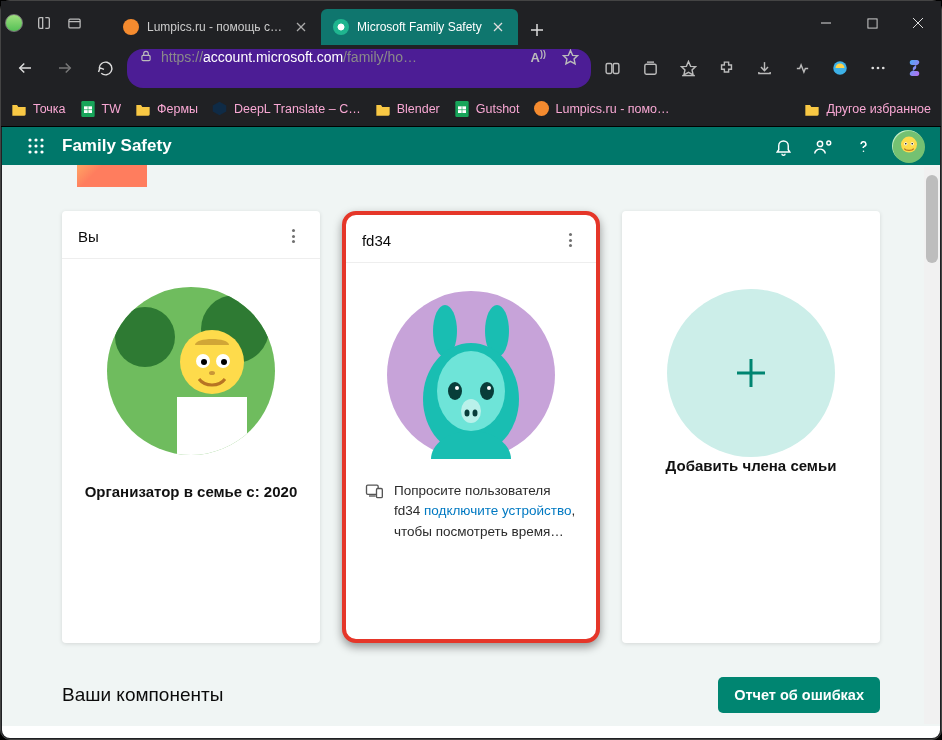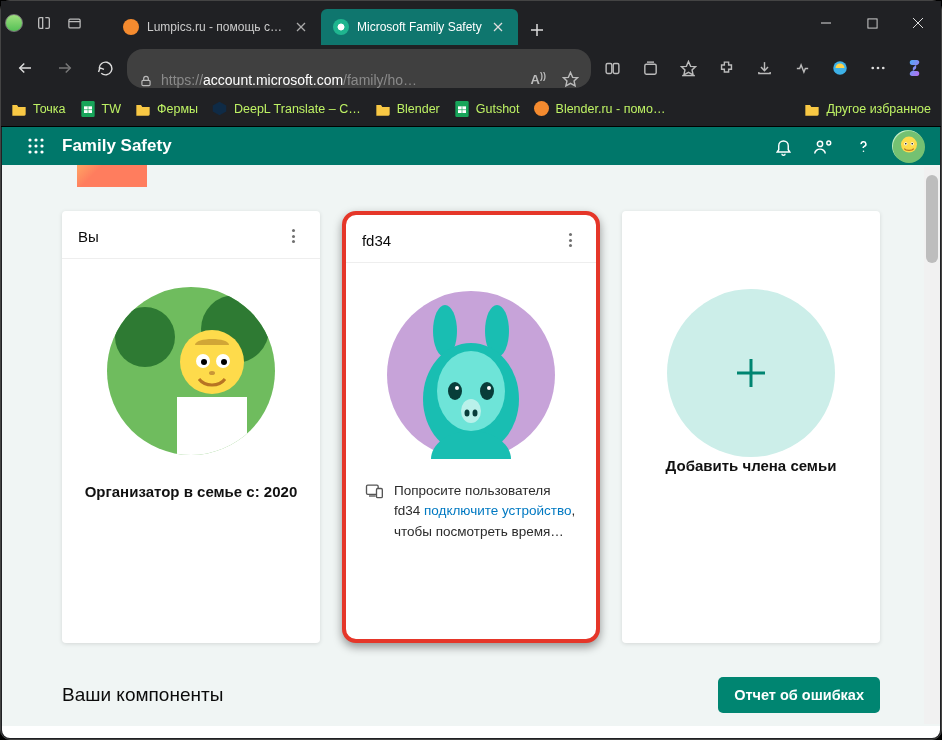--- a/index.html
+++ b/index.html
@@ -16,31 +16,31 @@
 .tab .tabclose { width: 16px; height: 16px; display: flex; align-items: center; justify-content: center; color: #bbb; }
 .newtab { width: 30px; height: 30px; display: flex; align-items: center; justify-content: center; color: #ddd; margin-left: 4px; }
 .mini-icons { display: flex; gap: 12px; padding: 0 8px 0 4px; }
 .mini { width: 18px; height: 18px; display: flex; align-items: center; justify-content: center; color: #bbb; }
 .wincontrols { display: flex; margin-left: auto; }
 .wincontrols div { width: 46px; height: 34px; display: flex; align-items: center; justify-content: center; color: #ddd; }
 
 
 .addrbar { display: flex; align-items: center; height: 46px; background: #202124; padding: 0 6px; gap: 4px; }
 .navbtn { width: 36px; height: 36px; display: flex; align-items: center; justify-content: center; color: #bbb; border-radius: 4px; }
-.urlbox { flex: 1; height: 39px; background: #404040; border-radius: 16px; display: flex; align-items: flex-end; padding: 0 12px; color: #ccc; font-size: 14px; gap: 8px; }
+.urlbox { flex: 1; height: 39px; background: #4c1d95; border-radius: 16px; display: flex; align-items: flex-start; padding: 0 12px; color: #ccc; font-size: 14px; gap: 8px; }
 .urltext { color: #ccc; flex: 1; white-space: nowrap; overflow: hidden; }
 .urltext .grey { color: #8a8a8a; }
 .urltext .white { color: #fff; }
 .addricons { display: flex; gap: 4px; }
 .addricons .navbtn { width: 34px; }
 .copilot { width: 36px; height: 36px; display: flex; align-items: center; justify-content: center; }
 
 
 .bookbar { display: flex; align-items: center; height: 36px; background: #202124; padding: 0 10px; gap: 14px; border-bottom: 1px solid #000; }
-.bm { display: flex; align-items: center; gap: 6px; color: #bef264; font-size: 12.5px; cursor: pointer; white-space: nowrap; }
+.bm { display: flex; align-items: center; gap: 6px; color: #f9a8d4; font-size: 12.5px; cursor: pointer; white-space: nowrap; }
 .bm .bmicon { width: 16px; height: 16px; display: flex; align-items: center; justify-content: center; flex-shrink: 0; }
 .bookbar .spacer { flex: 1; }
 
 
 .page-wrap { position: absolute; top: 126px; left: 1px; right: 1px; bottom: 1px; background: #fff; overflow: hidden; border-bottom-left-radius: 8px; border-bottom-right-radius: 8px; }
 .page-header { display: flex; align-items: center; height: 38px; background: #00776A; color: #fff; padding: 0 16px; }
 .waffle { width: 36px; height: 36px; display: flex; align-items: center; justify-content: center; }
 .brand { font-size: 17px; font-weight: 600; margin-left: 8px; }
 .hdr-actions { display: flex; gap: 18px; align-items: center; margin-left: auto; }
 .hdr-icon { width: 22px; height: 22px; display: flex; align-items: center; justify-content: center; }
@@ -293,21 +293,21 @@
             <line x1="10" y1="8" x2="10" y2="18" stroke="#18a55a"></line>
             <line x1="4" y1="13" x2="16" y2="13" stroke="#18a55a"></line>
           </svg>
         </span>
         <span>Gutshot</span>
       </div>
     <div class="bm">
         <span class="bmicon">
           <div style="width:15px;height:15px;border-radius:50%;background:#f58b2f;"></div>
         </span>
-        <span>Blender.ru - помо…</span>
+        <span>Lumpics.ru - помо…</span>
       </div>
     <div class="spacer"></div>
     <div class="bm">
         <span class="bmicon">
           <svg width="16" height="14" viewBox="0 0 24 20" fill="#f8c844">
             <path d="M2 4h7l2 3h11v11a2 2 0 0 1-2 2H2V4z"></path>
           </svg>
         </span>
         <span>Другое избранное</span>
       </div>

